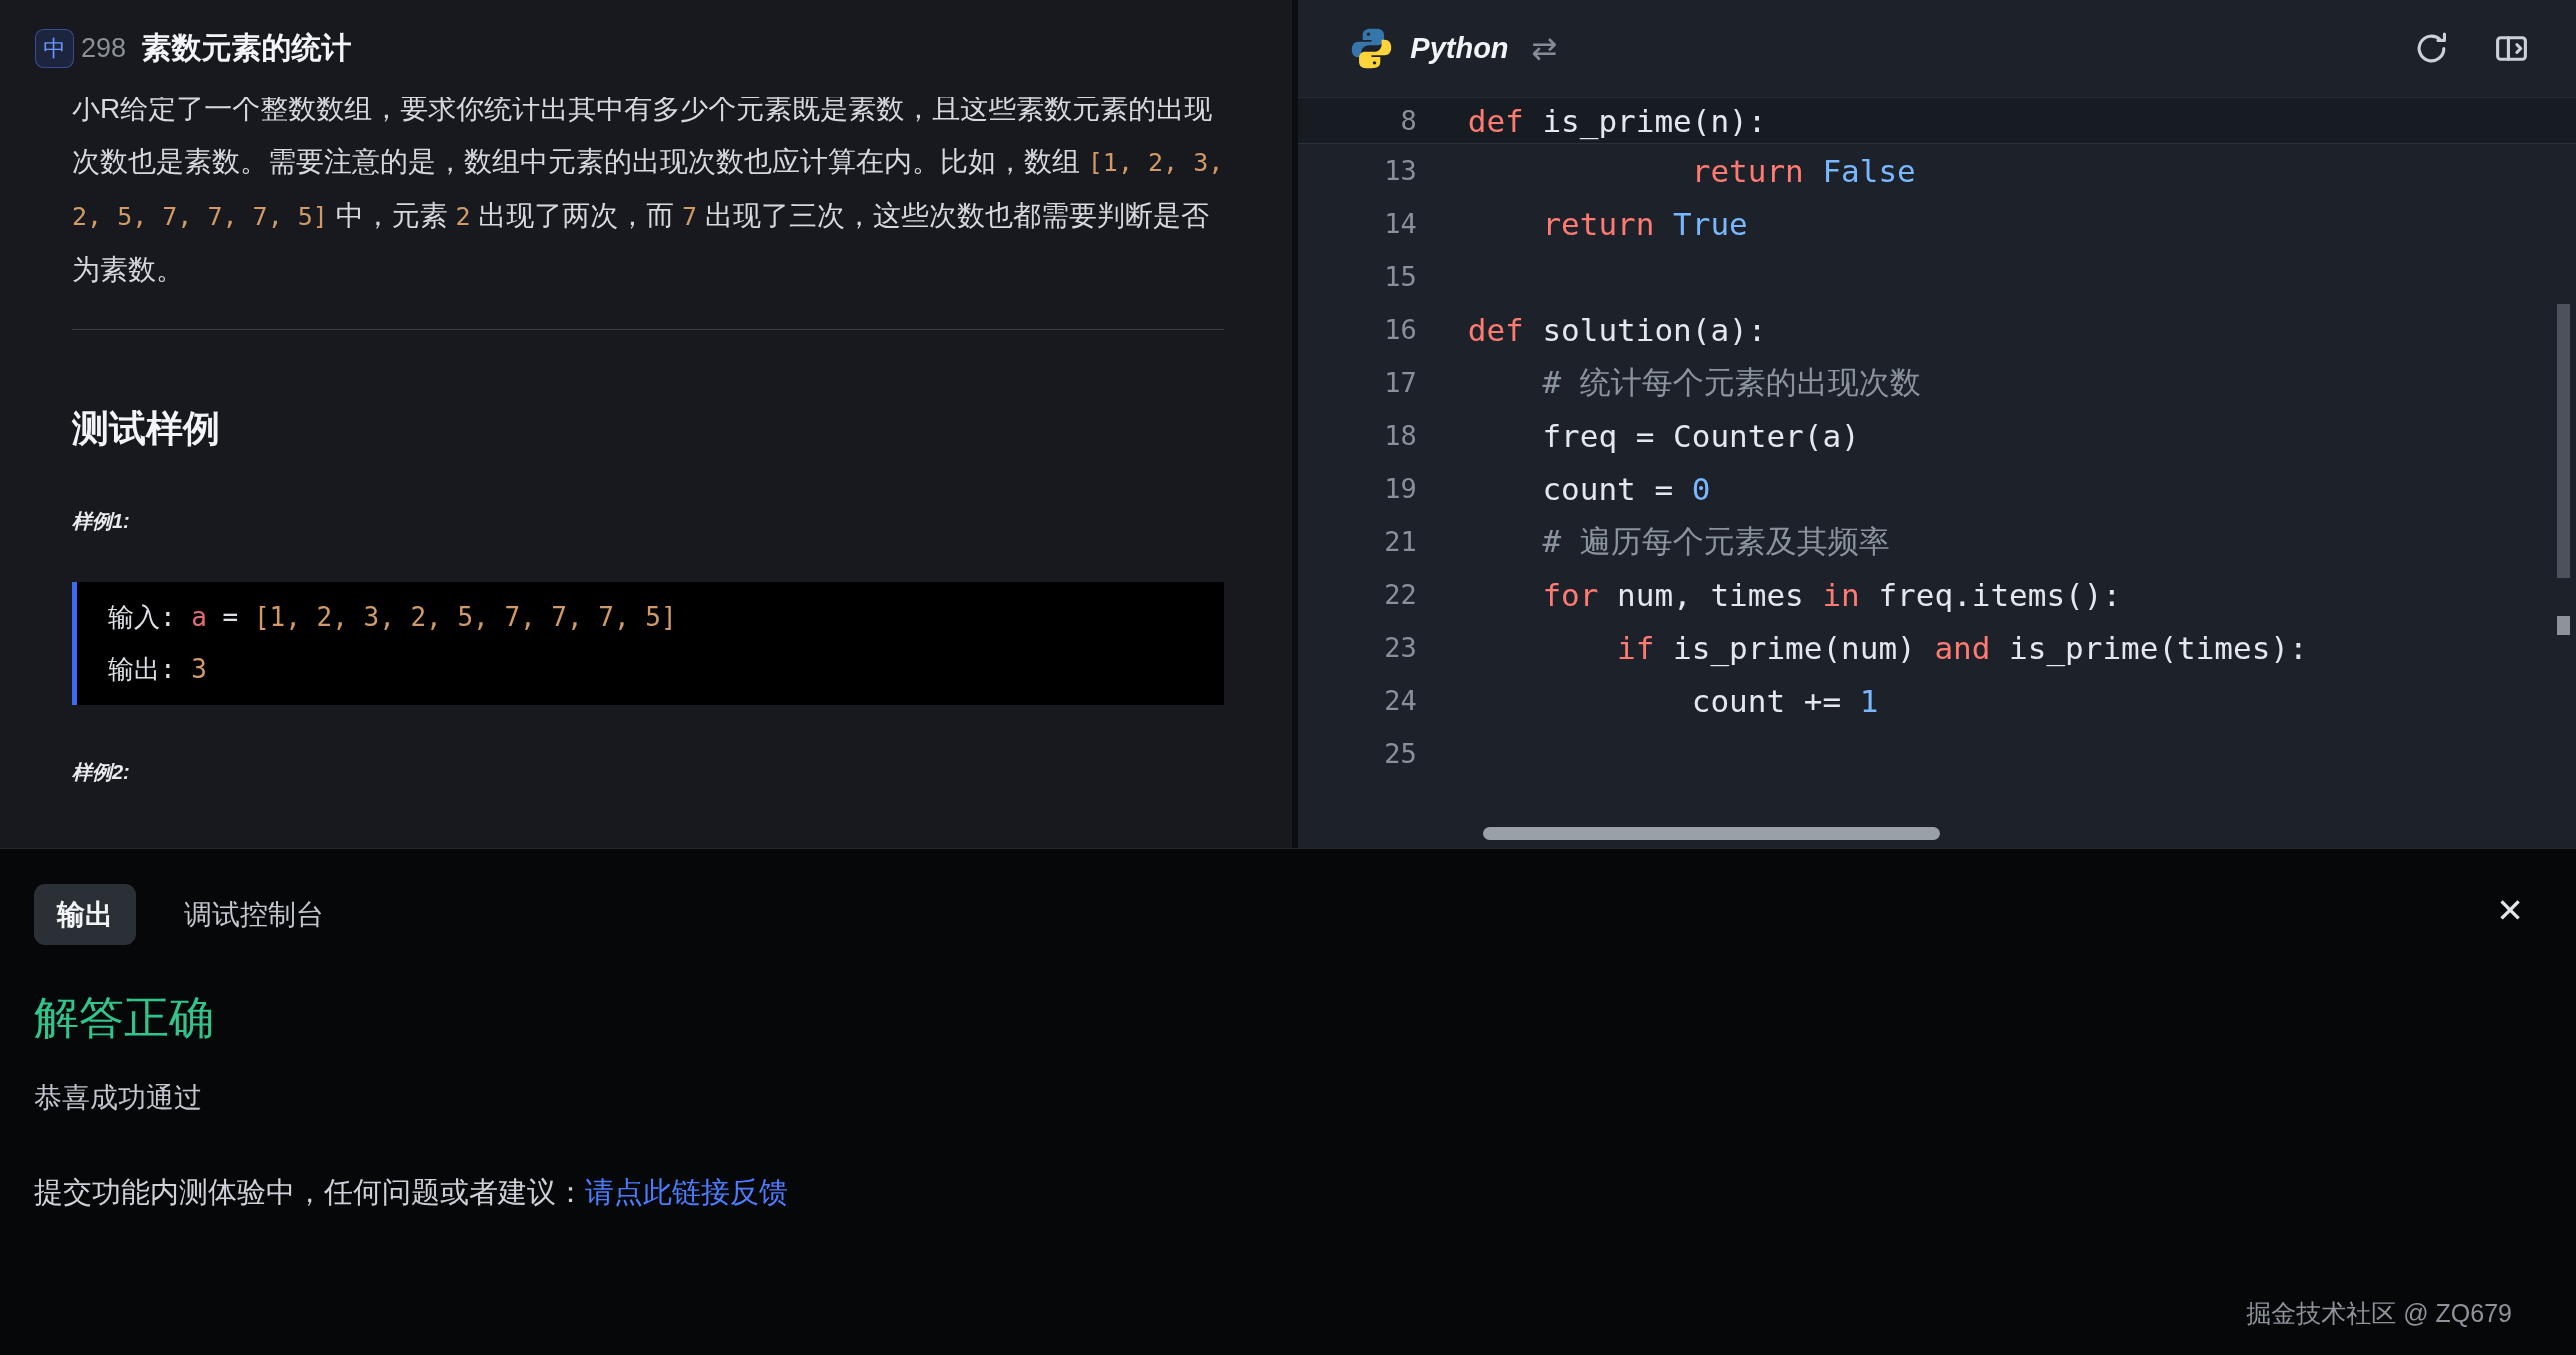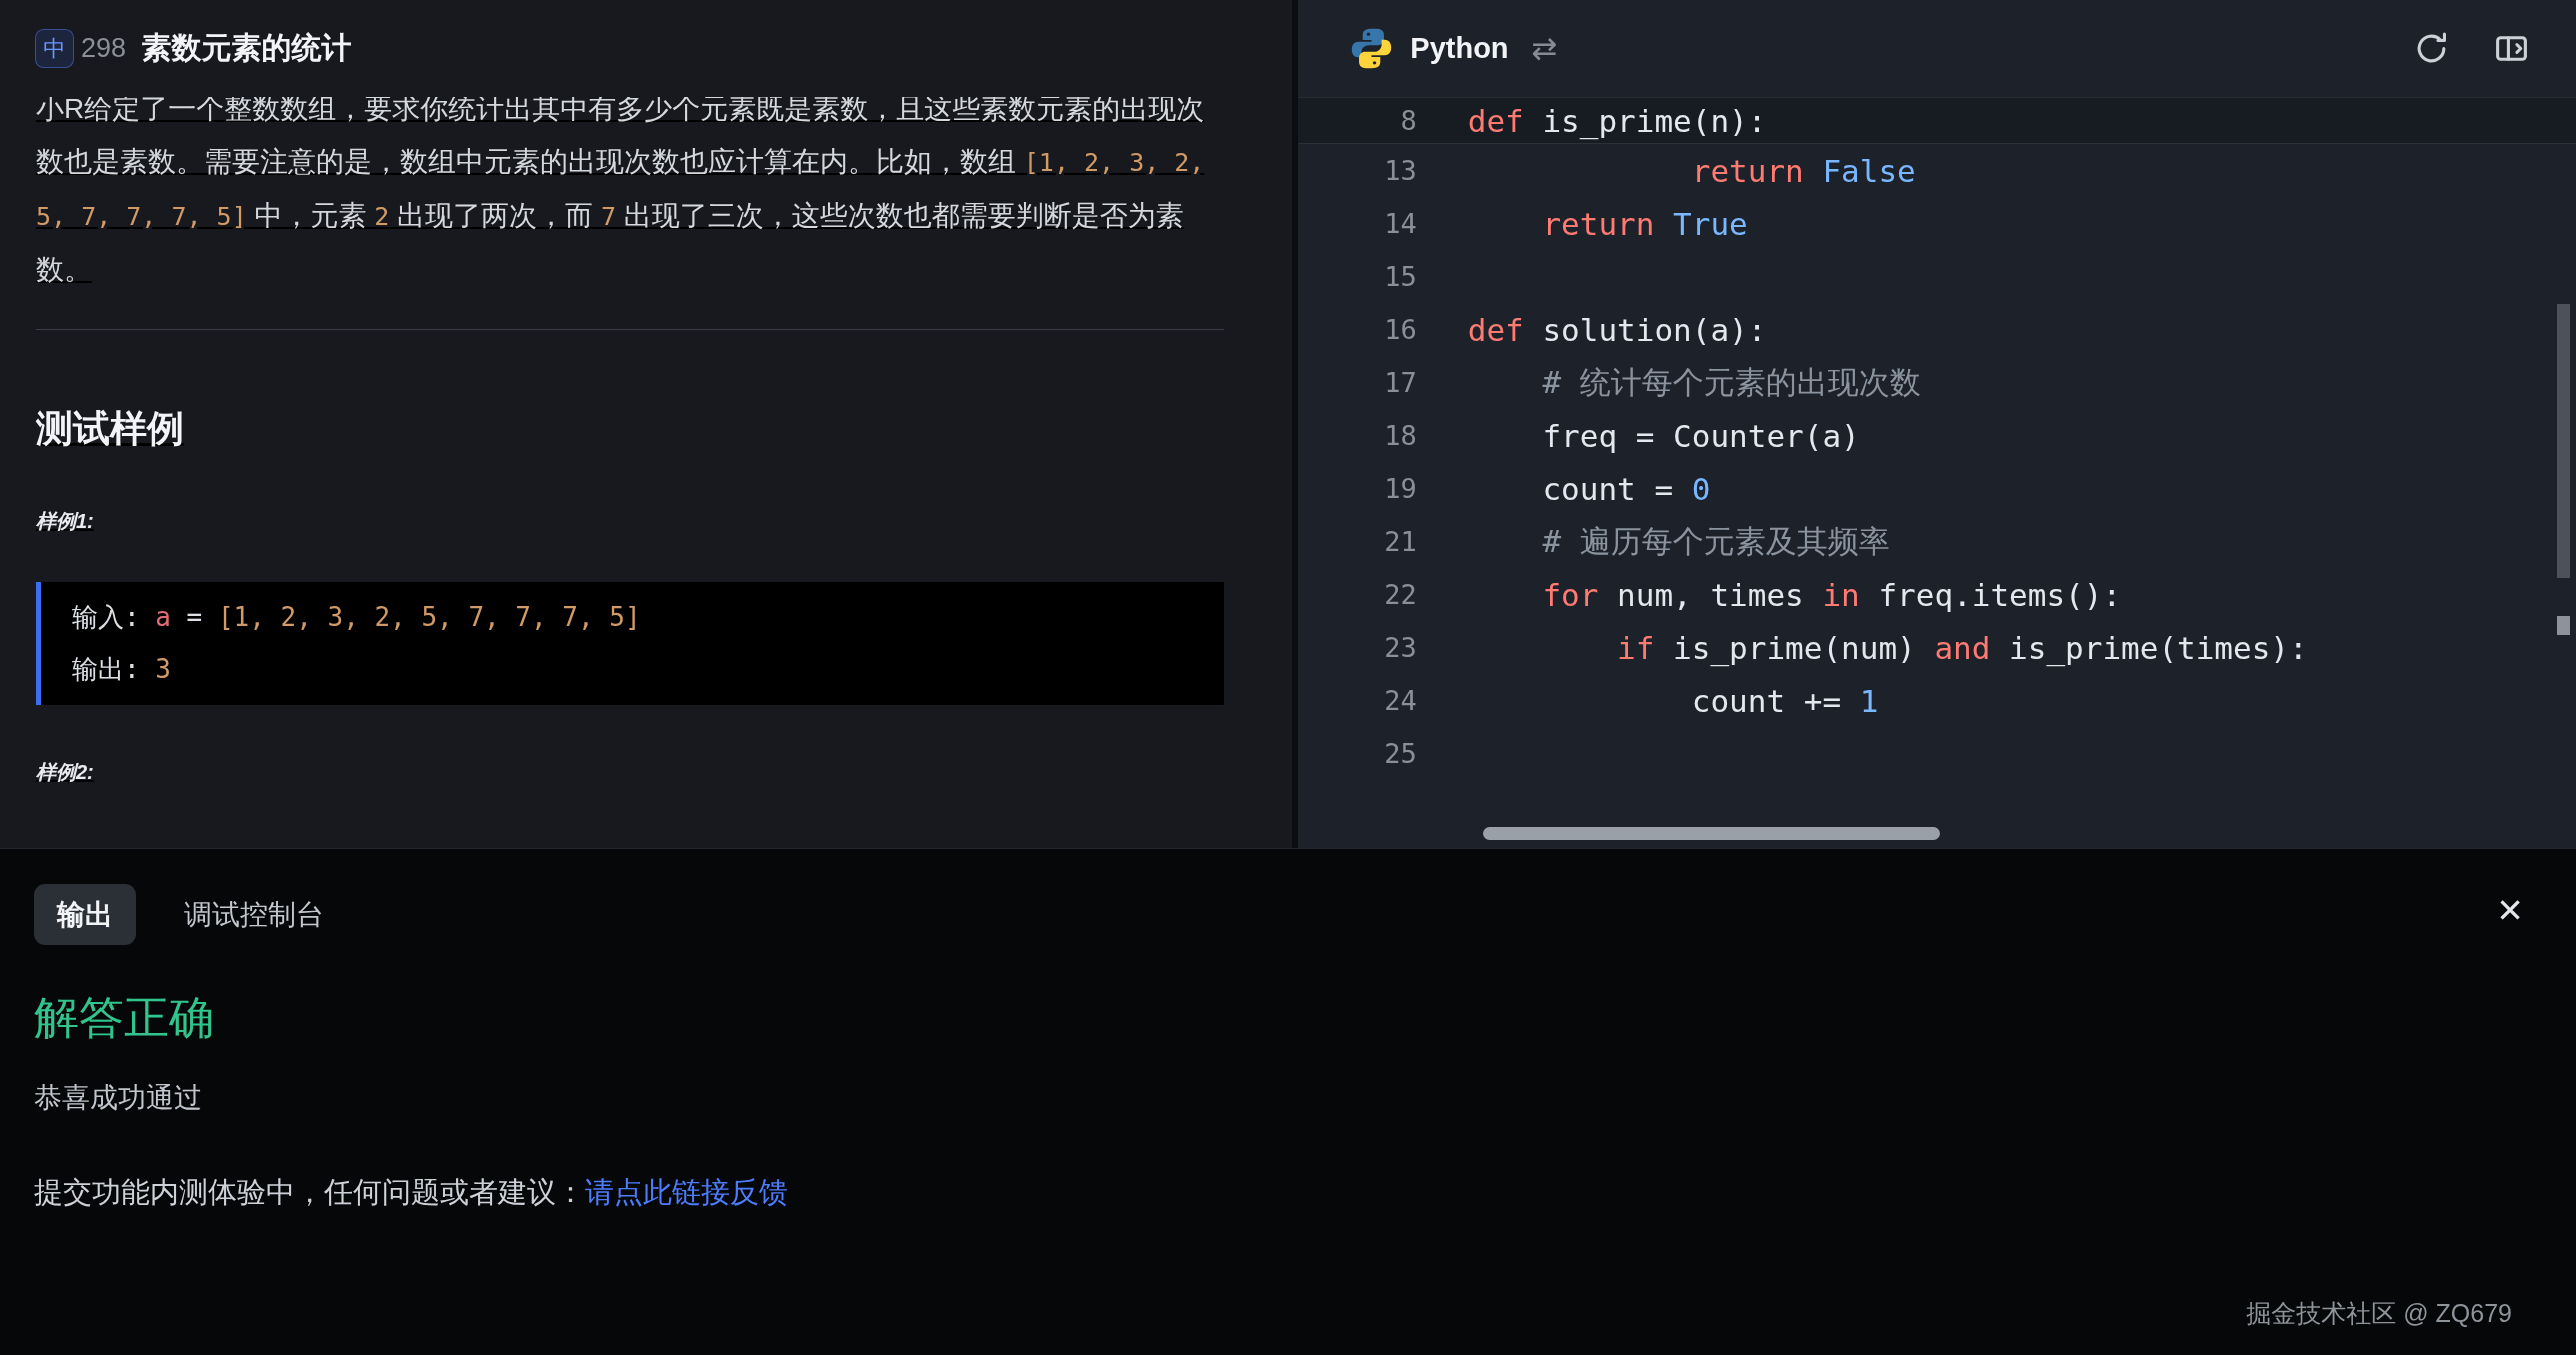--- a/index.html
+++ b/index.html
@@ -14,40 +14,40 @@
 
   .left-header { height:97px; display:flex; align-items:center; padding:0 35px;
                  position:relative; z-index:3; background:#17191e; }
   .difficulty-badge { width:39px; height:39px; border-radius:8.7px; flex:none;
                       background:rgba(64,105,229,0.16); border:1.9px solid rgba(87,131,255,0.45);
                       color:#6a96ff; font-size:22.3px; display:flex; align-items:center; justify-content:center; }
   .prob-num { color:#8b9099; font-size:27px; margin-left:7px; }
   .prob-title { color:#f2f4f7; font-size:30px; font-weight:700; margin-left:15.5px; }
 
   .left-content { position:absolute; top:97px; left:0; right:0; bottom:0;
-                  padding:0 68px 0 36px; overflow:hidden; z-index:1;text-decoration:underline; }
+                  padding:0 68px 0 72px; overflow:hidden; z-index:1; }
   .description { margin-top:-15.5px; font-size:28px; line-height:53px; color:#d5d8dd; }
   .inline-code { font-family:"DejaVu Sans Mono","Liberation Mono",monospace;
                  color:#d19a66; font-size:25px; }
   .sep { border:none; border-top:1px solid #3a3f46; margin-top:33px; }
   .samples-heading { margin-top:74px; font-size:37px; font-weight:700; color:#f2f4f7; }
   .sample-label { margin-top:54px; font-size:20px; font-weight:700; font-style:italic; color:#e9ebef; }
   .sample-block { margin-top:47px; background:#000000; border-left:5.8px solid #3a6df0;
                   padding:9.7px 0 9.7px 31px; font-family:"DejaVu Sans Mono","Liberation Mono",monospace;
                   font-size:26px; line-height:52px; }
   .io-label { color:#dde1e6; }
   .io-var { color:#e06c75; }
   .io-eq { color:#dde1e6; }
   .io-val { color:#d19a66; }
 
   
   .right-panel { flex:1; background:#1c212a; position:relative; overflow:hidden; }
   .rp-header { height:97px; display:flex; align-items:center; padding-left:52px; position:relative; }
   .python-icon { width:43px; height:43px; flex:none; }
-  .lang-label { font-size:29px; font-weight:700; color:#f2f4f7; margin-left:17.5px; }
+  .lang-label { font-size:29px; font-weight:700; color:#f2f4f7; margin-left:17.5px;font-style:italic; }
   .swap-icon { margin-left:23px; color:#868c95; font-size:31px; }
   .header-actions { position:absolute; right:0; top:0; height:97px;
                     display:flex; align-items:center; gap:41px; padding-right:45px; }
   .icon-btn { width:39px; height:39px; display:flex; align-items:center; justify-content:center; cursor:pointer; }
 
   .code-area { position:absolute; top:97px; left:0; right:0; bottom:0; }
   .code-row { display:flex; height:53px; align-items:center; }
   .code-row.sticky { height:47px; background:#171b22; border-top:1px solid #262b33;
                      border-bottom:1.9px solid #2b313a; }
   .gutter { width:119px; text-align:right; color:#8a9099; flex:none;

